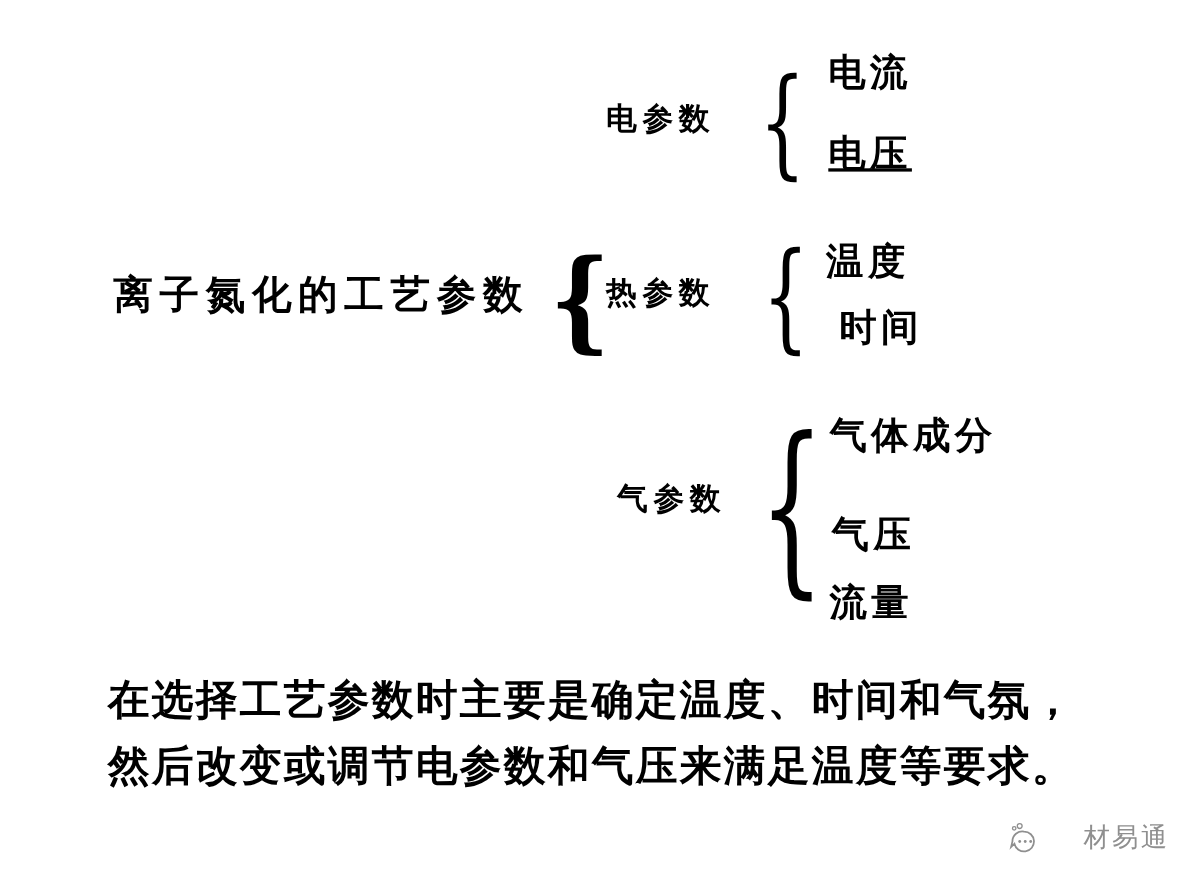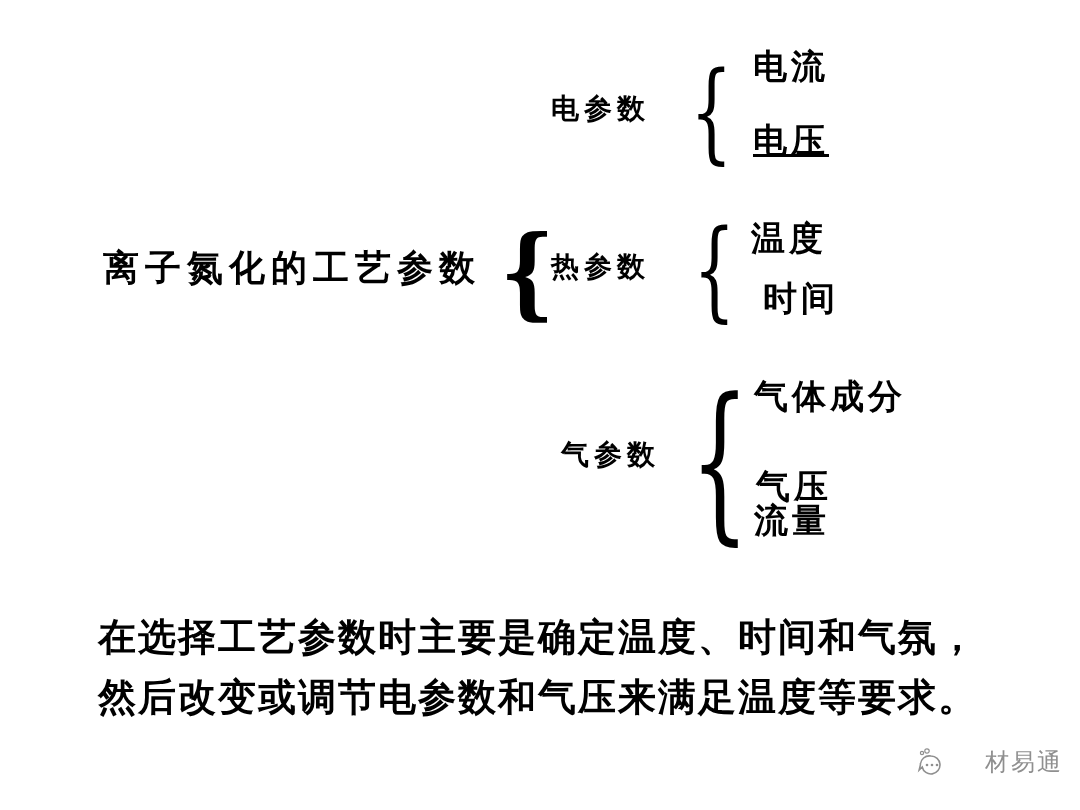--- a/index.html
+++ b/index.html
@@ -93,21 +93,21 @@
 
   <div class="abs label" style="left:551px; top:253px;">热参数</div>
   <span class="abs brace brace-2" style="left:693px; top:216px;">{</span>
   <div class="abs item" style="left:751px; top:224px;font-family:Liberation Mono, monospace;">温度</div>
   <div class="abs item" style="left:751px; top:282px;margin-left:12px;">时间</div>
 
   <div class="abs label" style="left:561px; top:441px;">气参数</div>
   <span class="abs brace brace-3" style="left:690px; top:376px;">{</span>
   <div class="abs item" style="left:754px; top:380px;">气体成分</div>
   <div class="abs item" style="left:756px; top:442px;margin-top:28px;">气压</div>
-  <div class="abs item" style="left:754px; top:504px;">流量</div>
+  <div class="abs item" style="left:754px; top:532px;">流量</div>
 
   <div class="abs note-line" style="left:98px; top:678px;">然后改变或调节电参数和气压来满足温度等要求。</div>
   <div class="abs note-line" style="left:98px; top:618px;">在选择工艺参数时主要是确定温度、时间和气氛，</div>
 
   <div class="abs watermark" style="left:916px; top:748px;gap:39px;">
     <span class="watermark-icon">
       <svg width="30" height="28" viewBox="0 0 30 28">
         <circle cx="6" cy="5" r="1.6" fill="none" stroke="#8f8f8f" stroke-width="1.2"></circle>
         <circle cx="11" cy="3" r="2.2" fill="none" stroke="#8f8f8f" stroke-width="1.2"></circle>
         <path d="M15 8 a9 9 0 1 1 -8.8 11 l-3 3 l1.2 -5 a9 9 0 0 1 10.6 -9 z" fill="none" stroke="#8f8f8f" stroke-width="1.6"></path>

